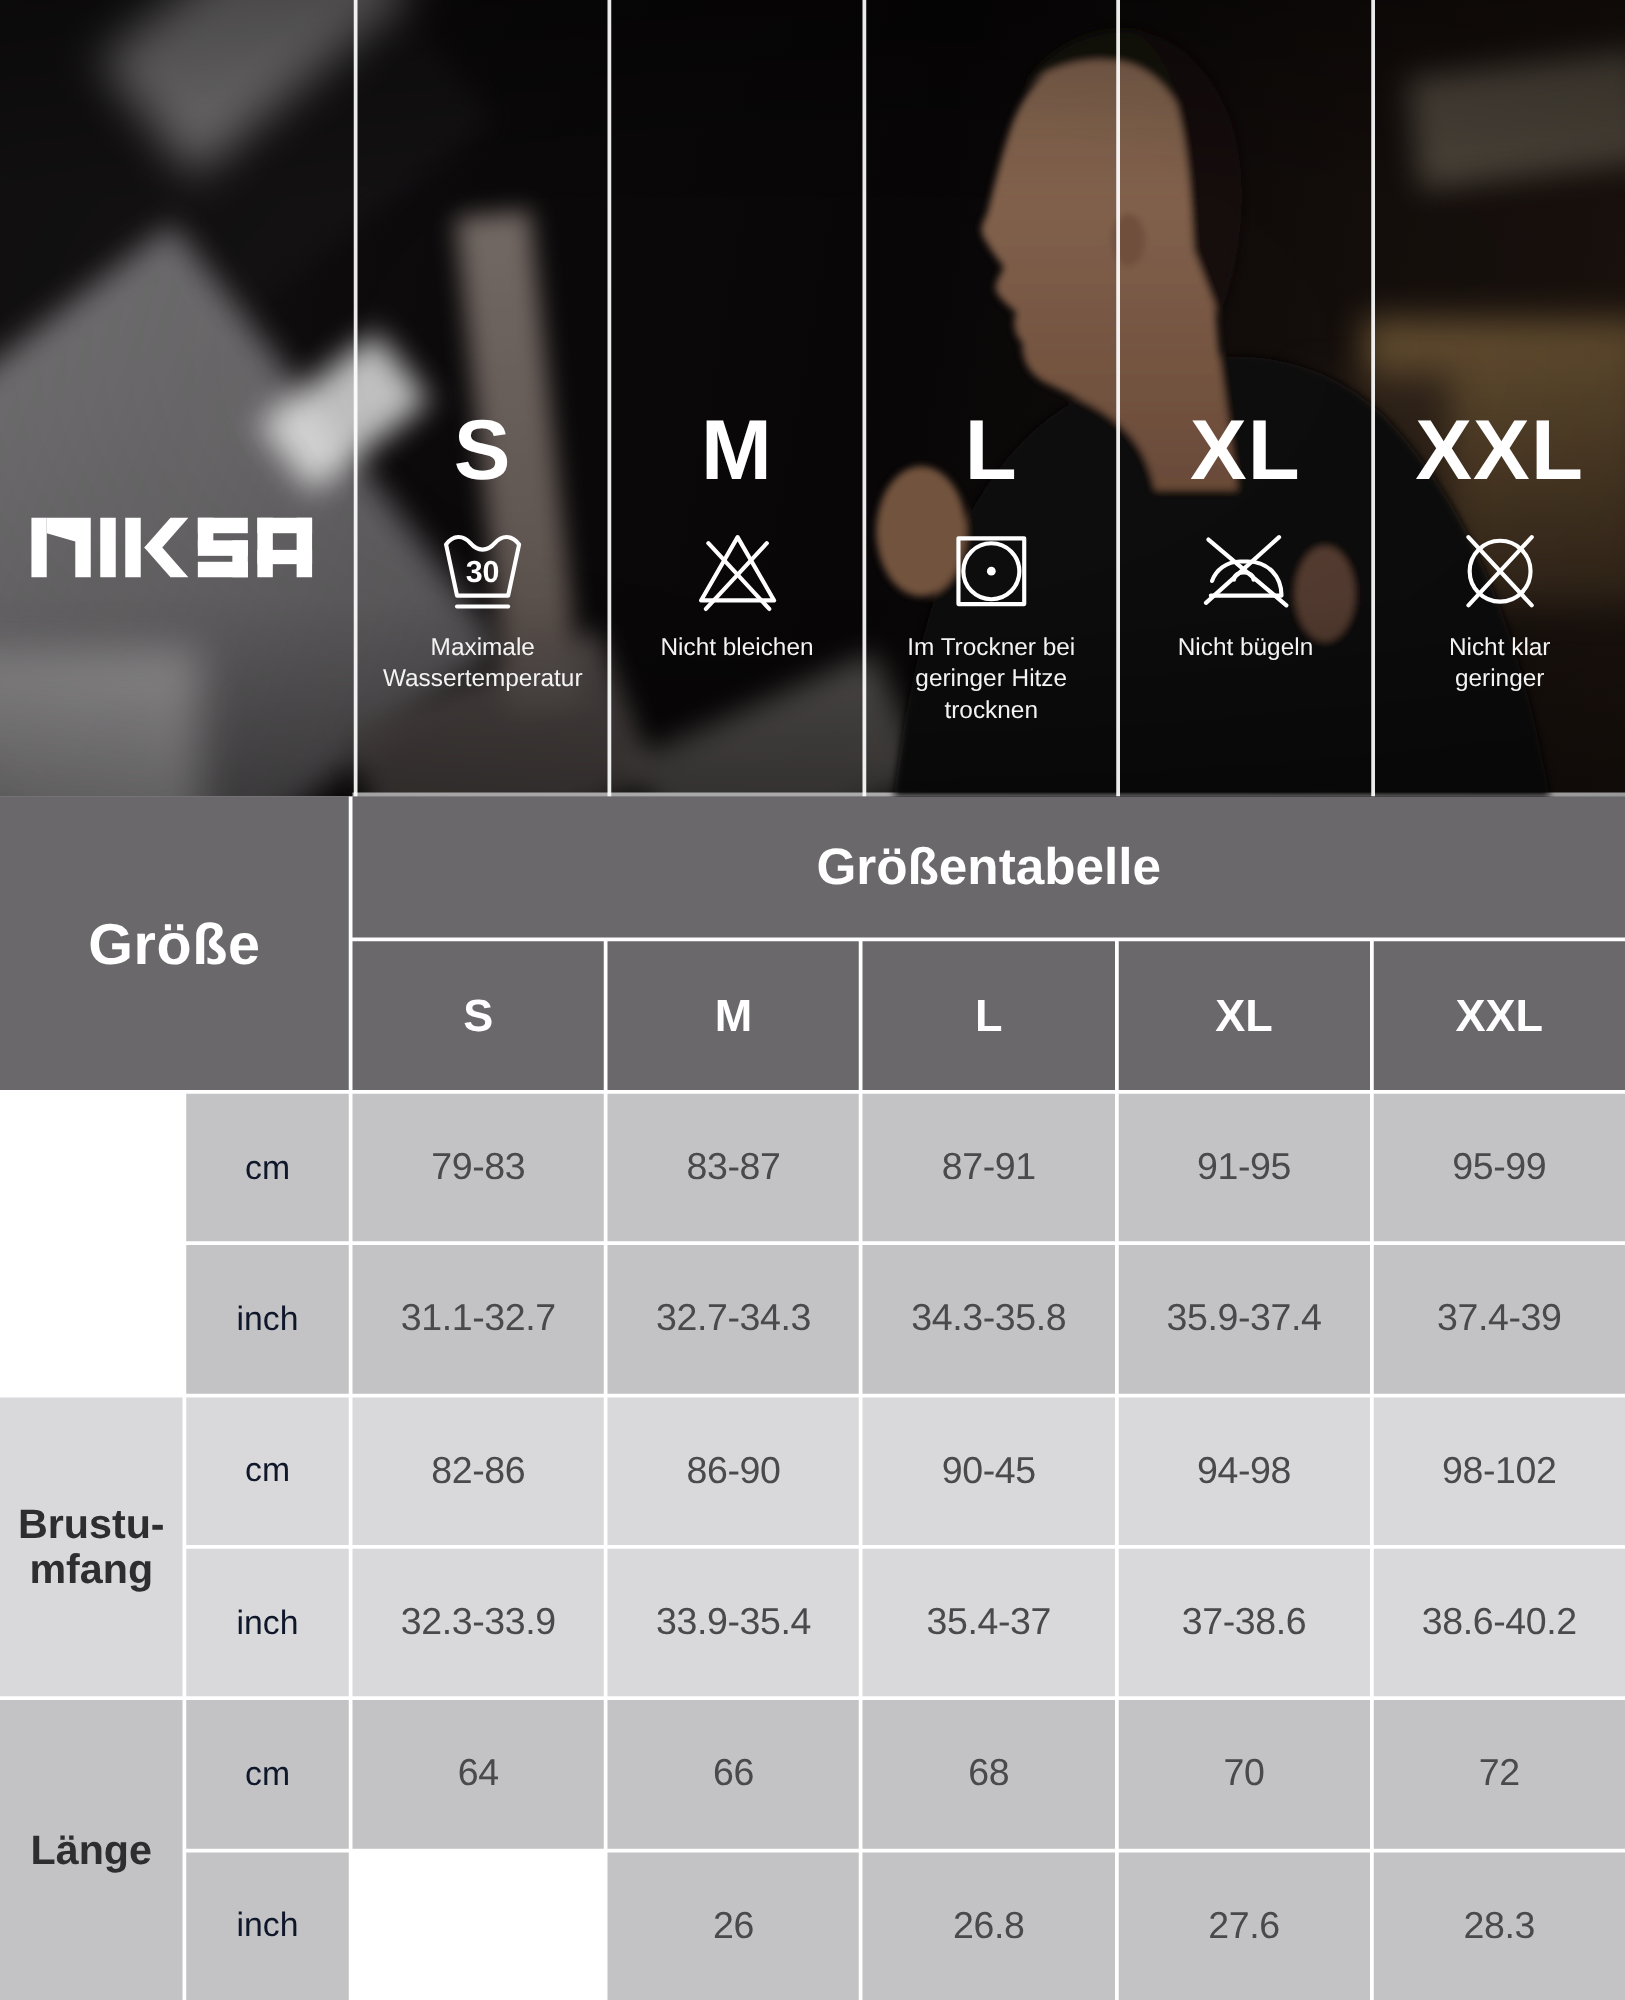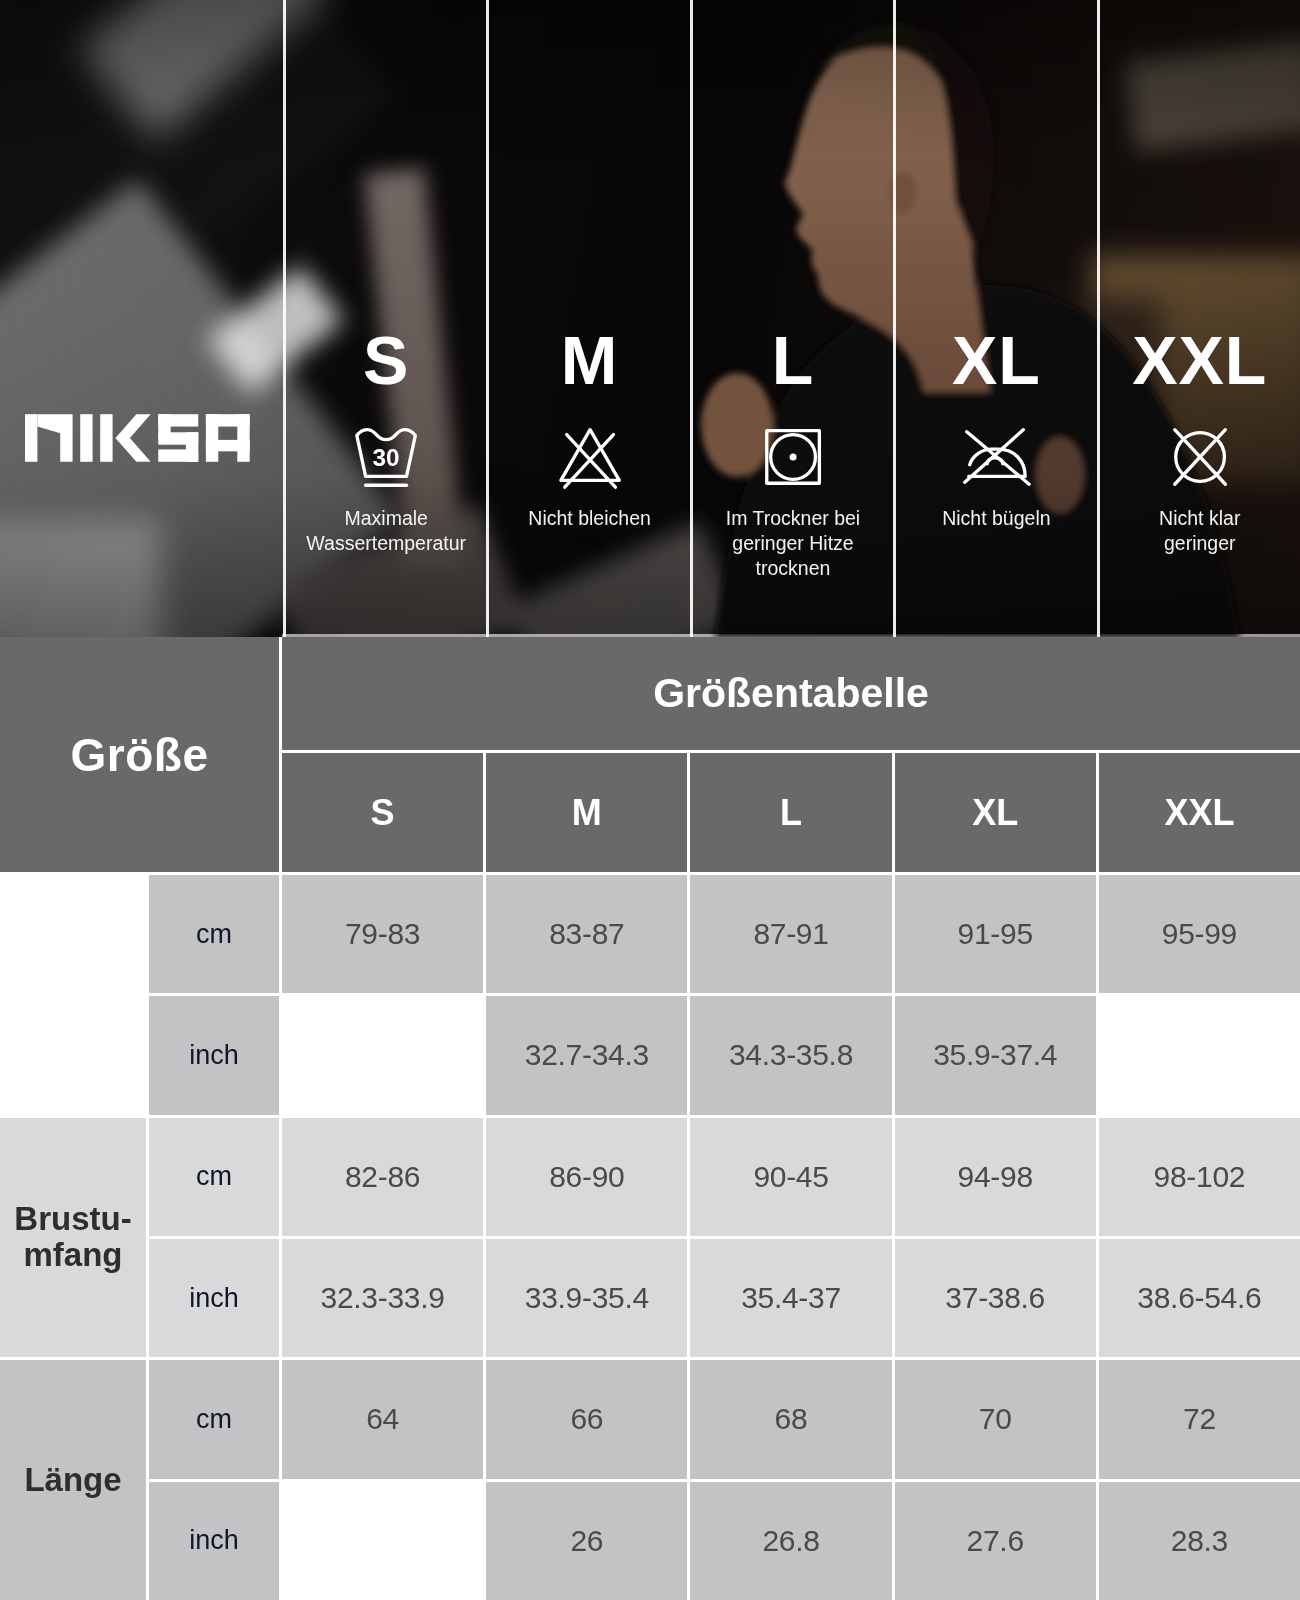--- a/index.html
+++ b/index.html
@@ -202,40 +202,42 @@
     <div class="cell hdr sizehead" style="grid-column:6">XL</div>
     <div class="cell hdr sizehead" style="grid-column:7">XXL</div>
 
     <div class="cell sec-a unit" style="grid-column:2;grid-row:3">cm</div>
     <div class="cell sec-a val" style="grid-column:3;grid-row:3">79-83</div>
     <div class="cell sec-a val" style="grid-column:4;grid-row:3">83-87</div>
     <div class="cell sec-a val" style="grid-column:5;grid-row:3">87-91</div>
     <div class="cell sec-a val" style="grid-column:6;grid-row:3">91-95</div>
     <div class="cell sec-a val" style="grid-column:7;grid-row:3">95-99</div>
     <div class="cell sec-a unit" style="grid-column:2;grid-row:4">inch</div>
+    <div class="cell sec-a val" style="grid-column:3;grid-row:4">31.1-32.7</div>
     <div class="cell sec-a val" style="grid-column:4;grid-row:4">32.7-34.3</div>
     <div class="cell sec-a val" style="grid-column:5;grid-row:4">34.3-35.8</div>
     <div class="cell sec-a val" style="grid-column:6;grid-row:4">35.9-37.4</div>
+    <div class="cell sec-a val" style="grid-column:7;grid-row:4">37.4-39</div>
 
     <div class="cell sec-b lab" style="grid-column:1;grid-row:5 / span 2">
       <span>Brustu-</span>
       <span>mfang</span>
     </div>
     <div class="cell sec-b unit" style="grid-column:2;grid-row:5">cm</div>
     <div class="cell sec-b val" style="grid-column:3;grid-row:5">82-86</div>
     <div class="cell sec-b val" style="grid-column:4;grid-row:5">86-90</div>
     <div class="cell sec-b val" style="grid-column:5;grid-row:5">90-45</div>
     <div class="cell sec-b val" style="grid-column:6;grid-row:5">94-98</div>
     <div class="cell sec-b val" style="grid-column:7;grid-row:5">98-102</div>
     <div class="cell sec-b unit" style="grid-column:2;grid-row:6">inch</div>
     <div class="cell sec-b val" style="grid-column:3;grid-row:6">32.3-33.9</div>
     <div class="cell sec-b val" style="grid-column:4;grid-row:6">33.9-35.4</div>
     <div class="cell sec-b val" style="grid-column:5;grid-row:6">35.4-37</div>
     <div class="cell sec-b val" style="grid-column:6;grid-row:6">37-38.6</div>
-    <div class="cell sec-b val" style="grid-column:7;grid-row:6">38.6-54.6</div>
+    <div class="cell sec-b val" style="grid-column:7;grid-row:6">38.6-40.2</div>
 
     <div class="cell sec-a lab" style="grid-column:1;grid-row:7 / span 2">
       <span>Länge</span>
       <span></span>
     </div>
     <div class="cell sec-a unit" style="grid-column:2;grid-row:7">cm</div>
     <div class="cell sec-a val" style="grid-column:3;grid-row:7">64</div>
     <div class="cell sec-a val" style="grid-column:4;grid-row:7">66</div>
     <div class="cell sec-a val" style="grid-column:5;grid-row:7">68</div>
     <div class="cell sec-a val" style="grid-column:6;grid-row:7">70</div>

